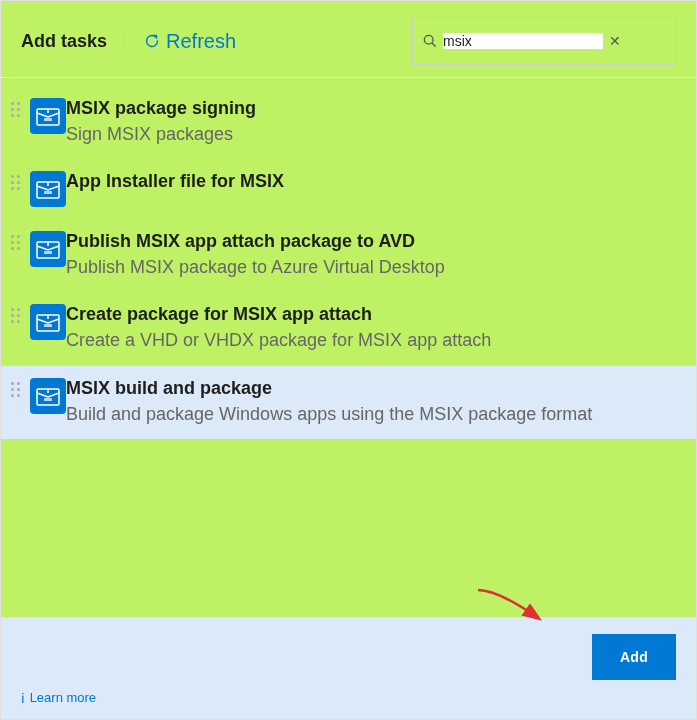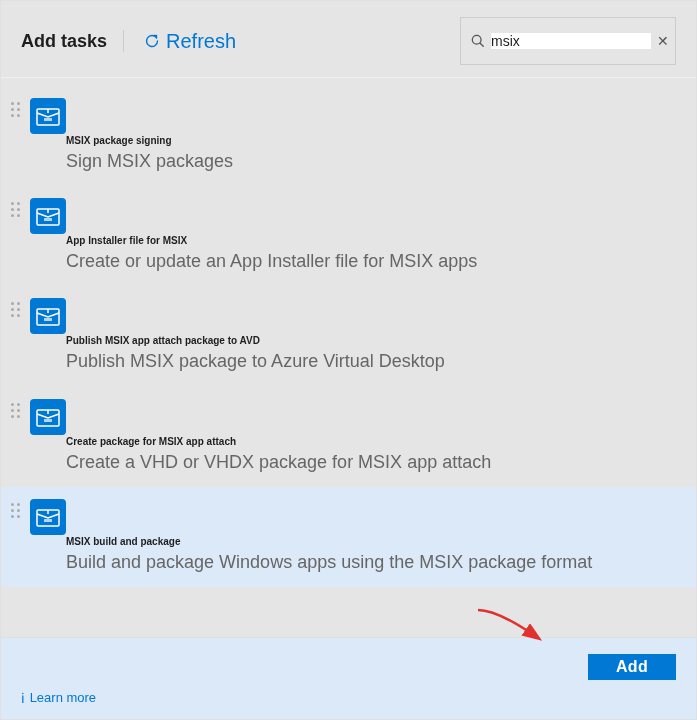--- a/index.html
+++ b/index.html
@@ -8,21 +8,21 @@
       background: #fff;
       width: 697px;
       height: 720px;
       overflow: hidden;
       position: relative;
     }
 
     .container {
       width: 697px;
       height: 720px;
-      background: #e5e5e5;
+      background: #bef264;
       display: flex;
       flex-direction: column;
       border: 1px solid #e0e0e0;
     }
 
     
     .header {
       display: flex;
       align-items: center;
       justify-content: space-between;
@@ -66,21 +66,21 @@
       width: 16px;
       height: 16px;
       color: #0078d4;
     }
 
     .search-box {
       display: flex;
       align-items: center;
       border: 1px solid #ccc;
       padding: 15px 10px;
-      width: 216px;
+      width: 264px;
       gap: 6px;
     }
 
     .search-box input {
       border: none;
       outline: none;
       font-size: 14px;
       color: #1e1e1e;
       width: 160px;
     }
@@ -138,25 +138,24 @@
       height: 3px;
       background: #aaa;
       border-radius: 50%;
     }
 
     .task-content {
       flex: 1;
     }
 
     .task-name {
-      font-size: 10px;
+      font-size: 18px;
       font-weight: 600;
       color: #1e1e1e;
       margin-bottom: 3px;
-      margin-top: 37px;
     }
 
     .task-desc {
       font-size: 18px;
       color: #666;
       line-height: 1.4;
     }
 
     
     .footer-bar {
@@ -196,22 +195,22 @@
       display: flex;
       justify-content: flex-end;
       padding: 6px 0 0 0;
       position: relative;
     }
 
     .add-btn {
       background: #0078d4;
       color: #fff;
       border: none;
-      padding: 4px 28px;
-      font-size: 16px;
+      padding: 15px 28px;
+      font-size: 14px;
       font-weight: 600;
       cursor: pointer;
       letter-spacing: 0.3px;
     }
 
     
     .msix-icon-svg {
       width: 36px;
       height: 36px;
     }
@@ -301,21 +300,20 @@
 
       <path d="M7 15 L18 19 L29 15" fill="none" stroke="white" stroke-width="1.5"></path>
 
       <line x1="18" y1="11" x2="18" y2="15" stroke="white" stroke-width="1.5"></line>
 
       <rect x="14" y="20" width="8" height="3" rx="0.5" fill="white" opacity="0.7"></rect>
     </svg>
 
     <div class="task-content">
       <div class="task-name">App Installer file for MSIX</div>
-      <div class="task-desc">Create or update an App Installer file for MSIX apps</div>
     </div>
   </div>
       <div class="task-item">
     <div class="drag-handle">
       <div class="drag-dot-row">
             <div class="drag-dot"></div>
             <div class="drag-dot"></div>
           </div>
       <div class="drag-dot-row">
             <div class="drag-dot"></div>

